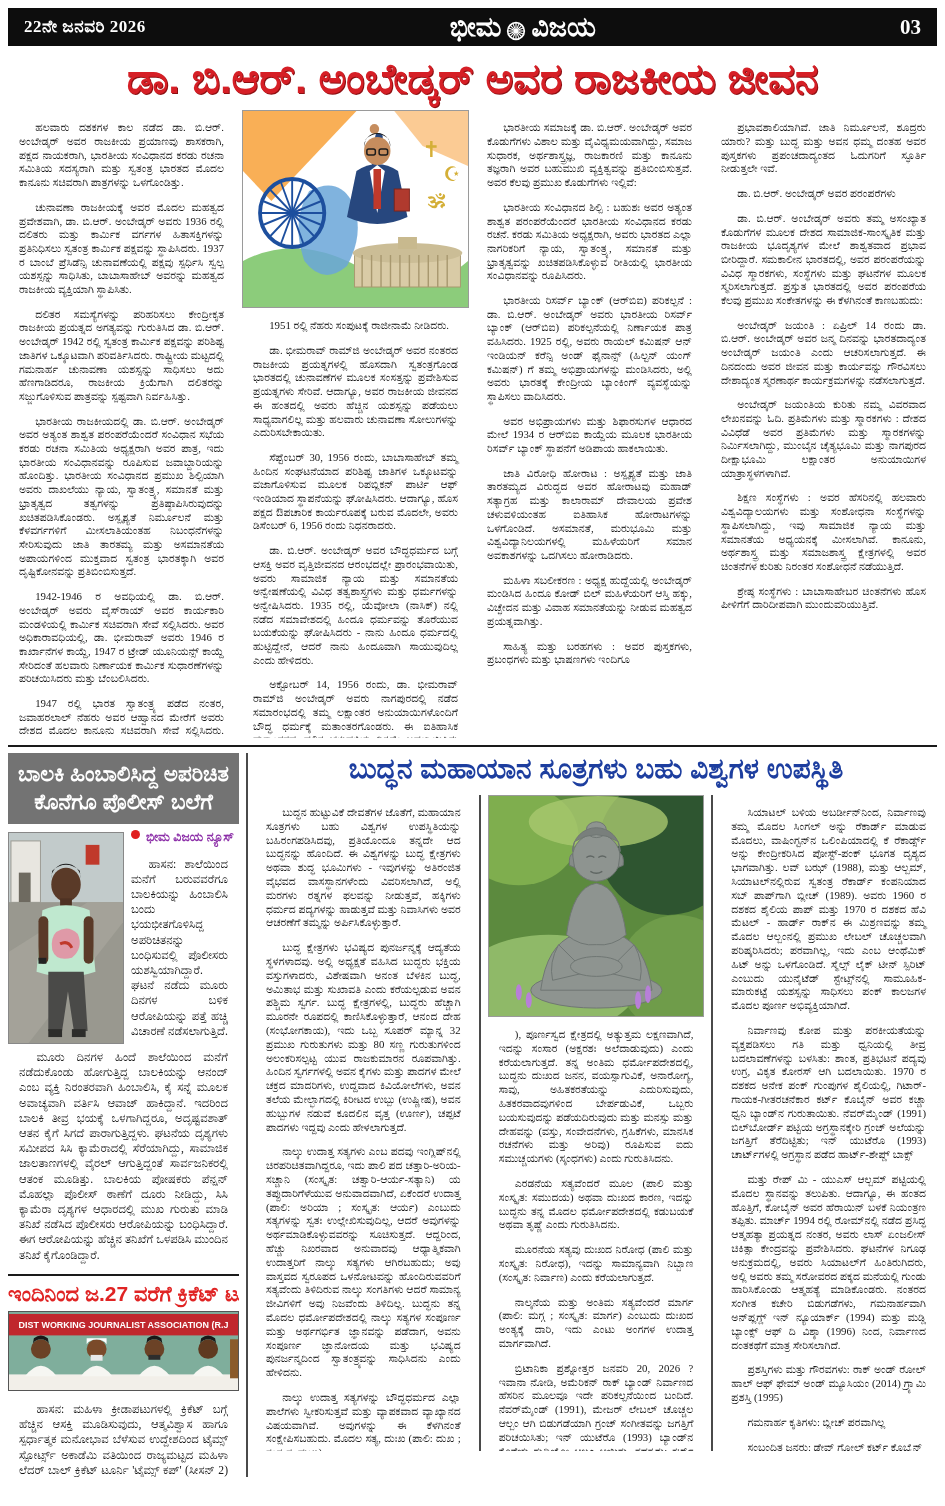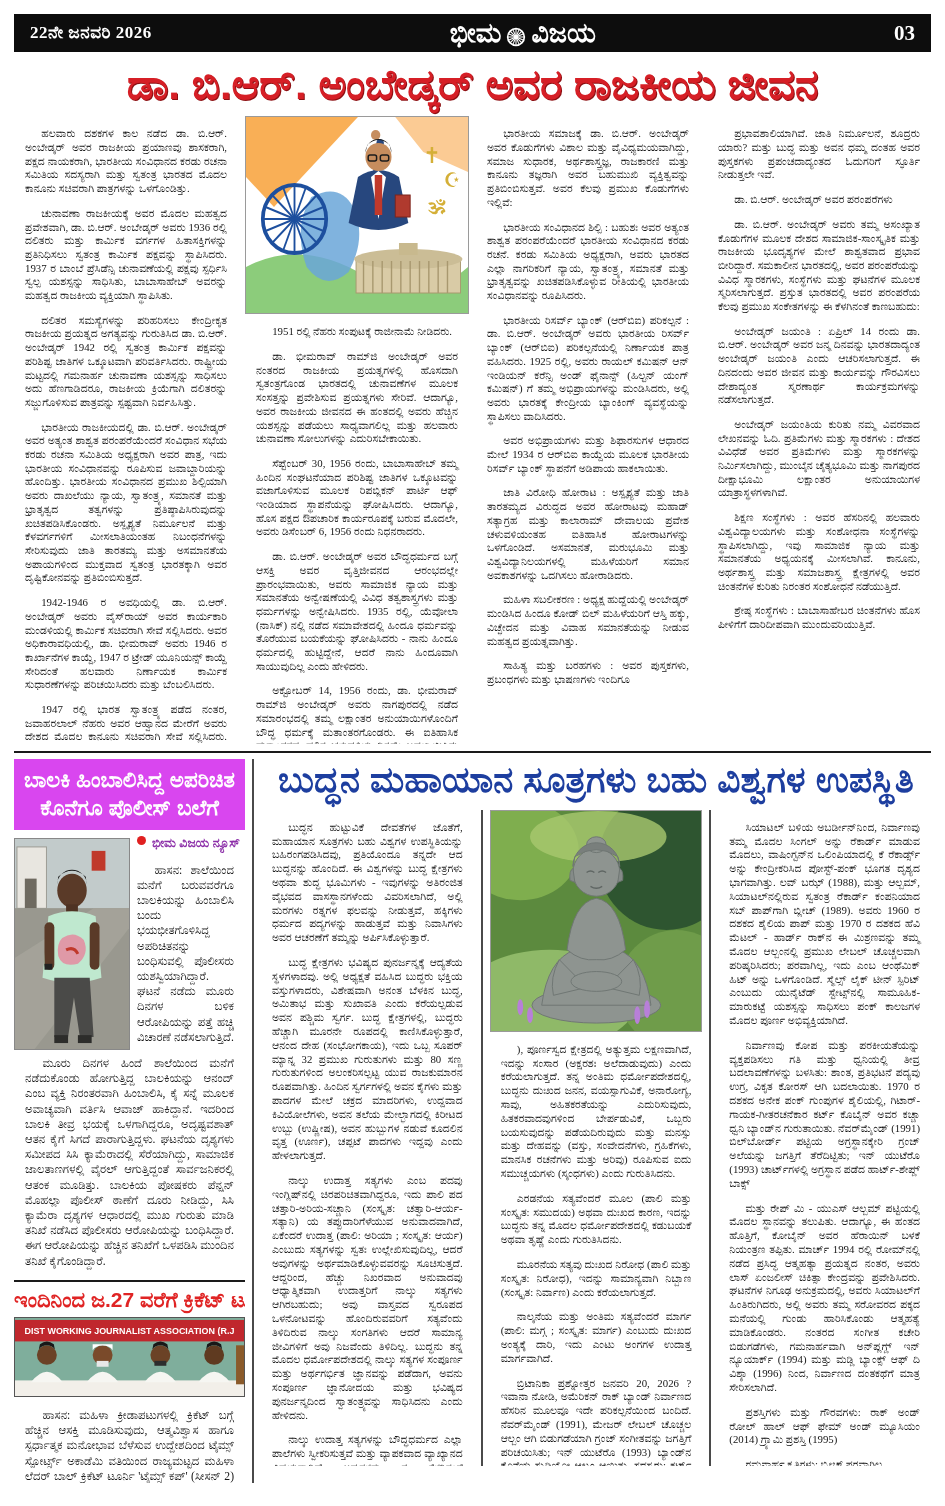--- a/index.html
+++ b/index.html
@@ -1,18 +1,18 @@
 <!DOCTYPE html>
 <html lang="kn"><head>
 <meta charset="utf-8">
 <style>
   * { box-sizing: border-box; margin: 0; padding: 0; }
   html,body { background:#ffffff; }
   body { font-family:"Liberation Serif","DejaVu Serif",serif; }
-  .page { position:relative; width:945px; height:1506px; background:#fff; padding:14px; overflow:hidden; }
+  .page { position:relative; width:945px; height:1506px; background:#fff; padding:8px; overflow:hidden; }
 
   
   .masthead { height:38px; background:#0d0d0d; color:#fff; display:flex; align-items:center;
               justify-content:space-between; padding:0 16px; }
   .masthead .date { font-size:17px; font-weight:bold; letter-spacing:.5px; }
   .masthead .title { font-size:27px; font-weight:bold; display:flex; align-items:center; gap:5px; }
   .masthead .pageno { font-size:21px; font-weight:bold; }
   .chakra { width:20px; height:20px; display:inline-block; }
 
   
@@ -30,35 +30,35 @@
   .ambedkar-fig svg, .man-fig svg, .buddha-fig svg, .press-fig svg { width:100%; height:100%; display:block; }
 
   .hrule { border-top:2px solid #1a1a1a; margin:7px 0 6px; }
 
   
   .lower { display:grid; grid-template-columns:231px 2px 1fr; column-gap:7px; height:724px; overflow:hidden; }
   .vrule { background:#4a4a4a; width:2px; height:100%; }
 
   
   .leftcol { overflow:hidden; }
-  .purple-box { background:#d946ef; color:#fff; text-align:center; font-weight:800;
+  .purple-box { background:#737373; color:#fff; text-align:center; font-weight:800;
                 font-size:21.5px; line-height:1.28; padding:8px 4px;
                 font-family:"Liberation Sans","DejaVu Sans",sans-serif; }
   .story { margin-top:6px; font-size:11.6px; line-height:15.2px; text-align:justify; color:#151515; }
   .byline { display:flex; align-items:flex-start; gap:6px; font-weight:bold; color:#8c2fa8;
             font-size:12.5px; margin:0 0 4px 2px; font-family:"Liberation Sans","DejaVu Sans",sans-serif;}
   .byline .dot { width:9px; height:9px; border-radius:50%; background:#e02020; display:inline-block; }
   .man-fig { float:left; width:116px; height:212px; border:1px solid #888; margin:2px 7px 3px 0; }
   .cricket-head { border-top:2px solid #1a1a1a; margin-top:7px; padding-top:5px; color:#e02424;
                   font-size:21px; font-weight:800; line-height:1.2; white-space:nowrap;
                   font-family:"Liberation Sans","DejaVu Sans",sans-serif; }
   .press-fig { width:100%; height:80px; border:1px solid #555; margin:5px 0 4px; }
 
   
-  .buddha-head { color:#1d3e9f; text-align:center; font-size:36px; font-weight:800;
+  .buddha-head { color:#1d3e9f; text-align:center; font-size:28px; font-weight:800;
                  margin:1px 0 10px; line-height:1.1;
                  font-family:"Liberation Sans","DejaVu Sans",sans-serif; }
   .bcols { display:grid; grid-template-columns:1fr 2px 1fr 2px 1fr; column-gap:7px;
            height:656px; overflow:hidden; }
   .bcol { font-size:10.8px; line-height:13.8px; text-align:justify; color:#151515; overflow:hidden; }
   .buddha-fig { width:100%; height:222px; border:1px solid #9a9a9a; margin-bottom:4px; }
 </style>
 </head>
 <body>
 

